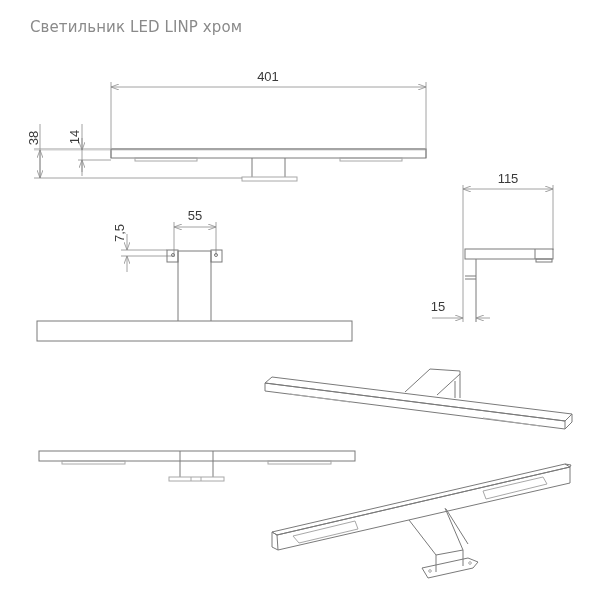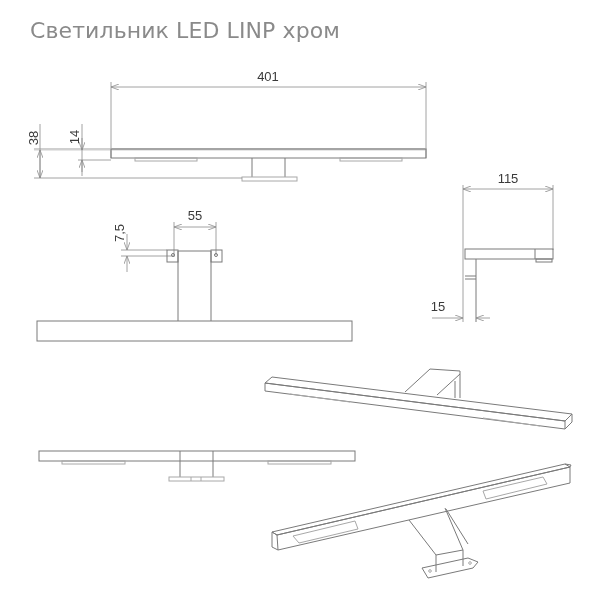--- a/index.html
+++ b/index.html
@@ -1,17 +1,17 @@
 <!DOCTYPE html>
 <html><head>
   <meta charset="utf-8">
   <style>
     html, body { margin: 0; padding: 0; background: #ffffff; }
     body { width: 600px; height: 600px; position: relative; overflow: hidden; font-family: "DejaVu Sans", sans-serif; }
-    .title { position: absolute; left: 30px; top: 18px; font-size: 22px; color: #8a8a8a; font-family: "DejaVu Sans", sans-serif; letter-spacing: 0.1px; }
+    .title { position: absolute; left: 30px; top: 18px; font-size: 15px; color: #8a8a8a; font-family: "DejaVu Sans", sans-serif; letter-spacing: 0.1px; }
     svg.drawing { position: absolute; left: 0; top: 0; }
     .ln { stroke: #7a7a7a; stroke-width: 1; fill: none; }
     .lt { stroke: #a8a8a8; stroke-width: 1; fill: none; }
     .dim { stroke: #8c8c8c; stroke-width: 0.8; fill: none; }
     .dimtxt { fill: #3a3a3a; font-family: "Liberation Sans", sans-serif; font-size: 13px; }
     .bar { fill: #cfcfcf; }
   </style>
 </head>
 <body>
 

